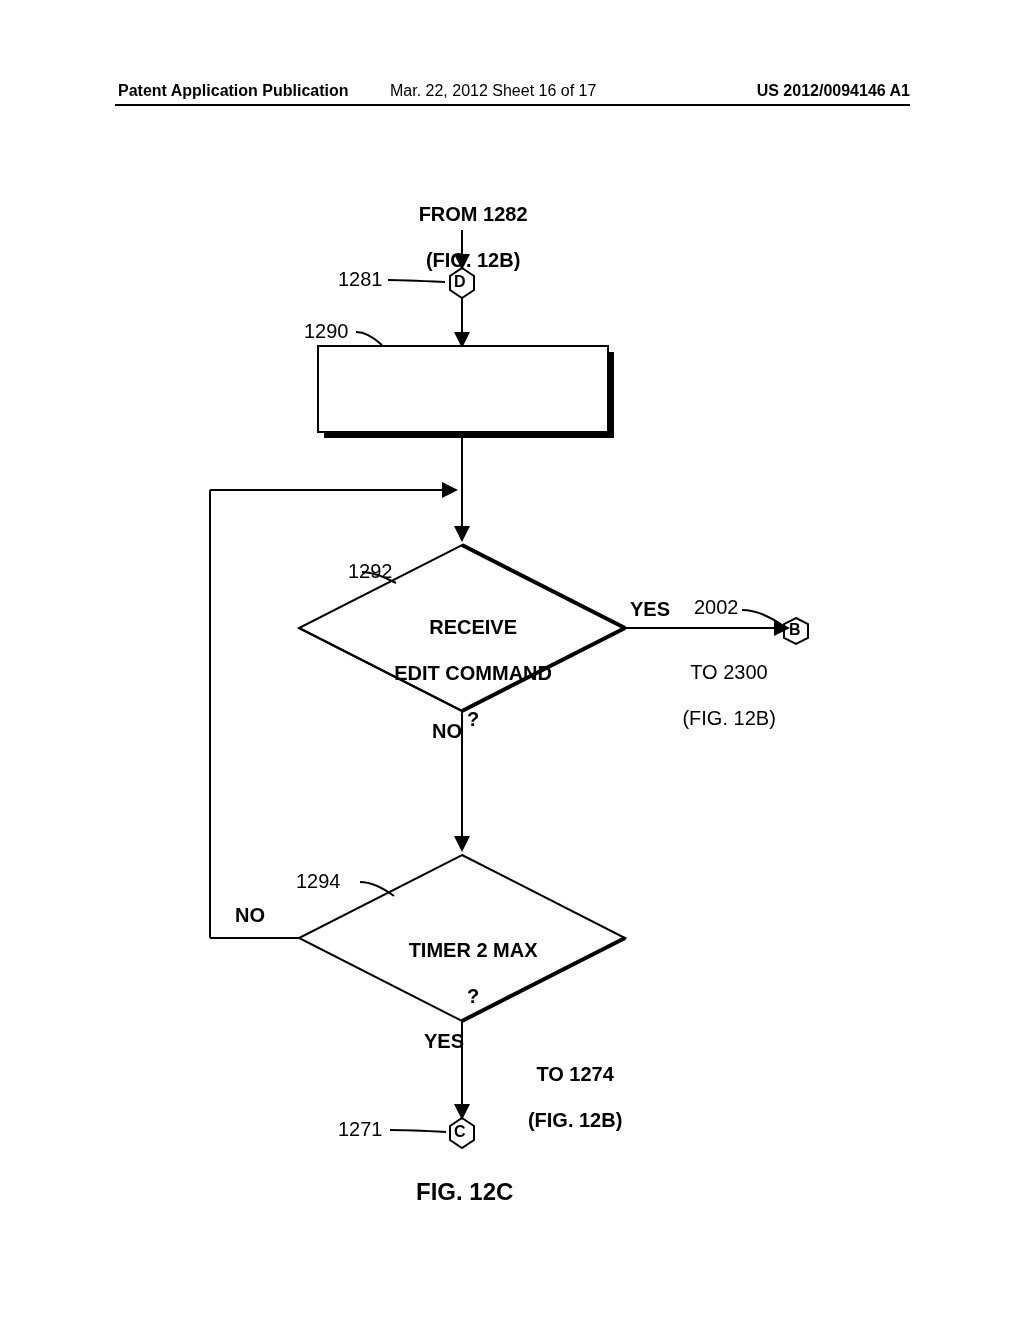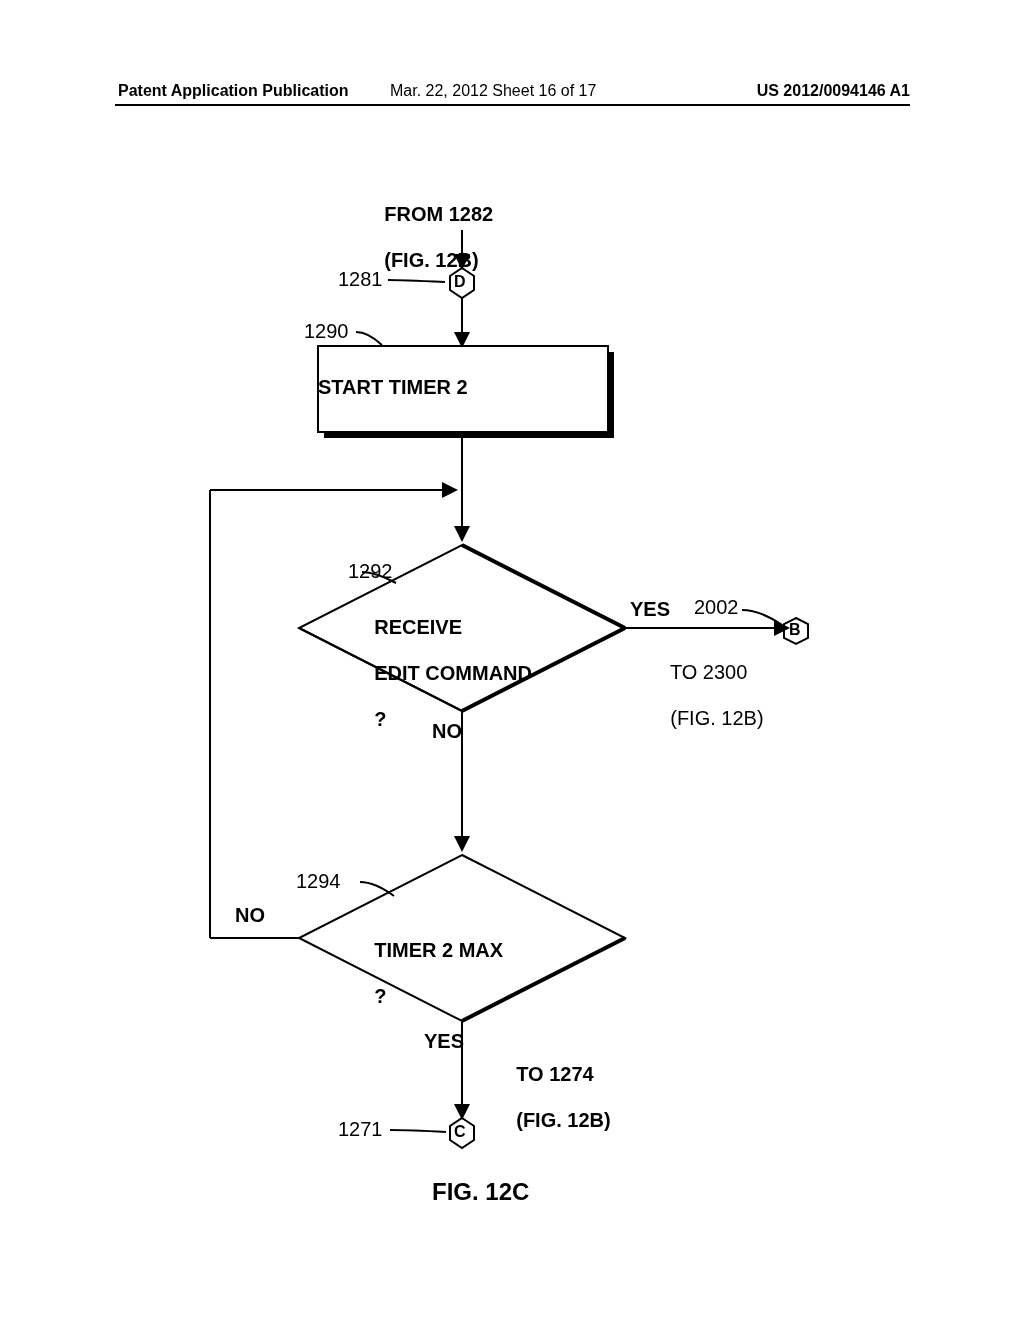--- a/index.html
+++ b/index.html
@@ -47,32 +47,31 @@
     right: 114px;
     top: 0;
     font-size: 16px;
     font-weight: bold;
   }
   .label {
     position: absolute;
     font-size: 20px;
     font-weight: bold;
     white-space: pre;
-    text-align: left;
+    text-align: center;
     line-height: 1.15;
   }
   .refnum {
     position: absolute;
     font-size: 20px;
   }
   .figcap {
     position: absolute;
     font-size: 24px;
     font-weight: bold;
-    margin-left: 16px;
   }
   svg {
     position: absolute;
     overflow: visible;
   }
   .thin { stroke:#000; stroke-width:2; fill:none; }
   .thick { stroke:#000; stroke-width:4; fill:none; }
   .nofill { fill:none; }
   .blackfill { fill:#000; stroke:none; }
 </style>
@@ -138,21 +137,20 @@
     <path d="M362,572 Q375,572 396,583" class="thin"></path>
     <path d="M742,610 Q760,610 782,625" class="thin"></path>
     <path d="M360,882 Q375,882 394,896" class="thin"></path>
     <path d="M390,1130 Q410,1130 446,1132" class="thin"></path>
   </svg>
 
   <div class="label" style="left:454px; top:273px; font-size:16px;">D</div>
   <div class="label" style="left:789px; top:621px; font-size:16px;">B</div>
   <div class="label" style="left:454px; top:1123px; font-size:16px;">C</div>
 
-  <div class="label" style="left:318px; top:376px; width:290px;">START TIMER 2</div>
 
   <div class="label" style="left:352px; top:593px; width:220px;">
     <span>RECEIVE</span><br>
     <span>EDIT COMMAND</span><br>
     <span>?</span>
   </div>
 
   <div class="label" style="left:352px; top:916px; width:220px;">
     <span>TIMER 2 MAX</span><br>
     <span>?</span>

